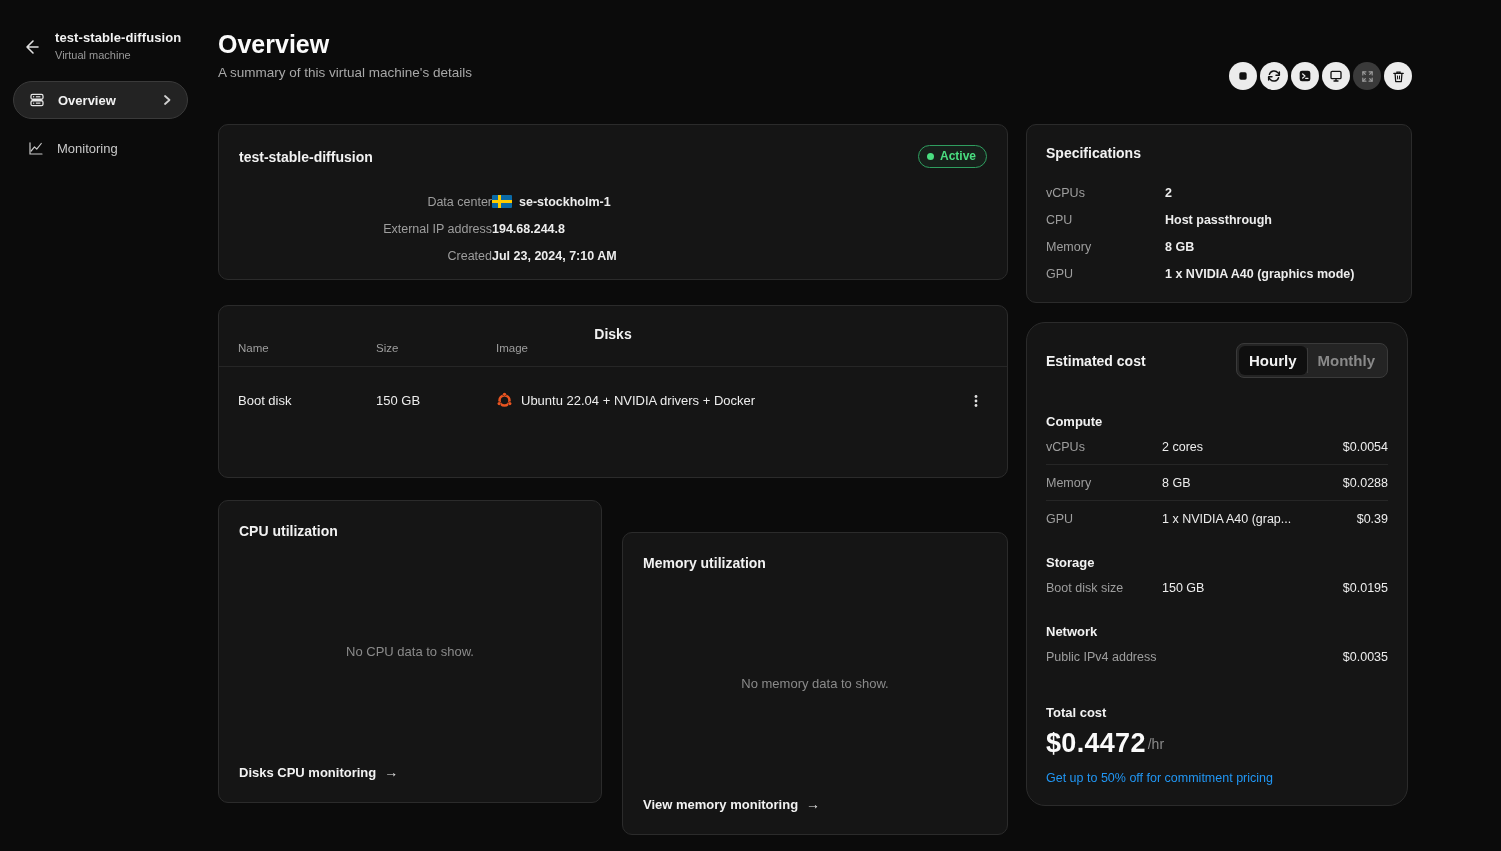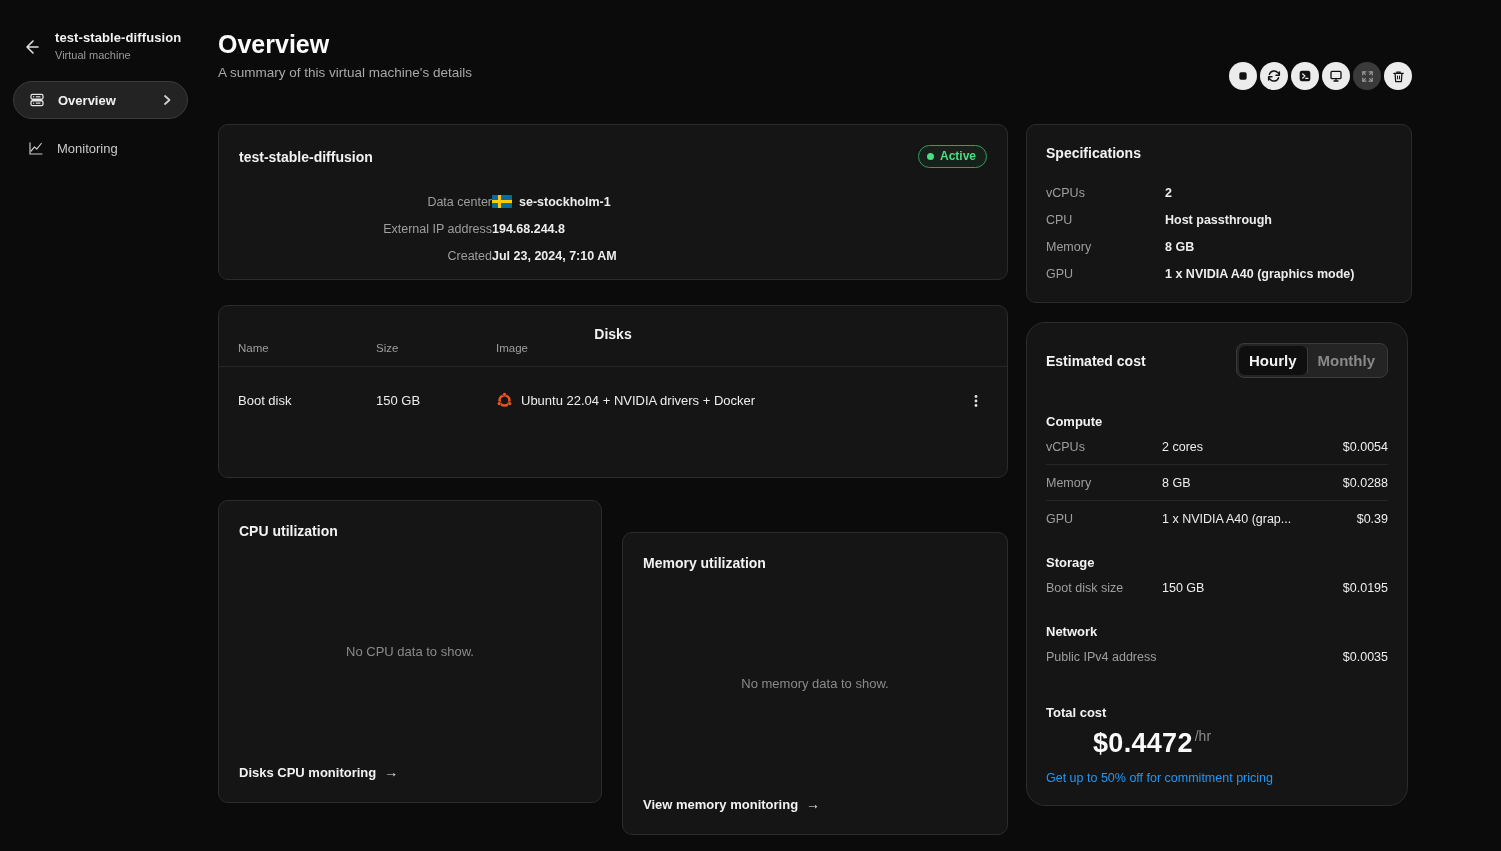--- a/index.html
+++ b/index.html
@@ -94,21 +94,21 @@
   .toggle .sep { width:1px; background:#3a3a3a; margin:2px 0; }
   .cost-section-h { font-size:13px; font-weight:bold; color:#f2f2f2; }
   .h-compute { margin-top:36px; }
   .h-storage, .h-network { margin-top:18px; }
   .cost-row { display:flex; align-items:center; height:36px; font-size:12.5px; }
   .cost-row.bordered { border-bottom:1px solid #262626; }
   .cost-row .k { width:116px; color:#9e9e9e; }
   .cost-row .d { flex:1; color:#ededed; }
   .cost-row .p { color:#ededed; text-align:right; }
   .total-label { margin-top:30px; font-size:13px; font-weight:bold; color:#f2f2f2; }
-  .total-amount { margin-top:8px; display:flex; align-items:flex-start;margin-left:47px; }
+  .total-amount { margin-top:8px; display:flex; align-items:center; }
   .total-amount .val { font-size:27px; font-weight:bold; color:#fafafa; letter-spacing:.3px; }
   .total-amount .unit { font-size:14px; color:#8a8a8a; margin-left:2px; }
   .promo-link { margin-top:12px; font-size:12.5px; color:#2196f3; cursor:pointer; }
 
   .flag { width:20px; height:13px; border-radius:1px; overflow:hidden; flex:0 0 auto; }
 </style>
 </head>
 <body>
 
 <div class="sidebar">

